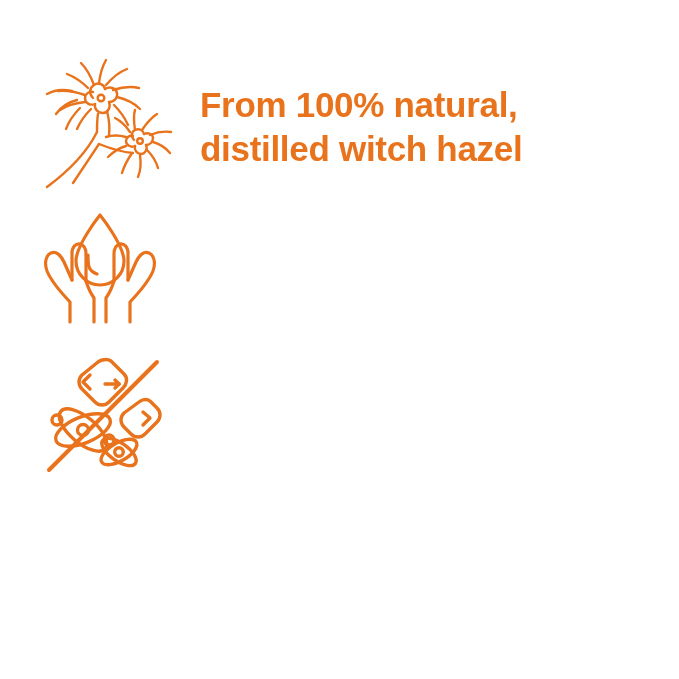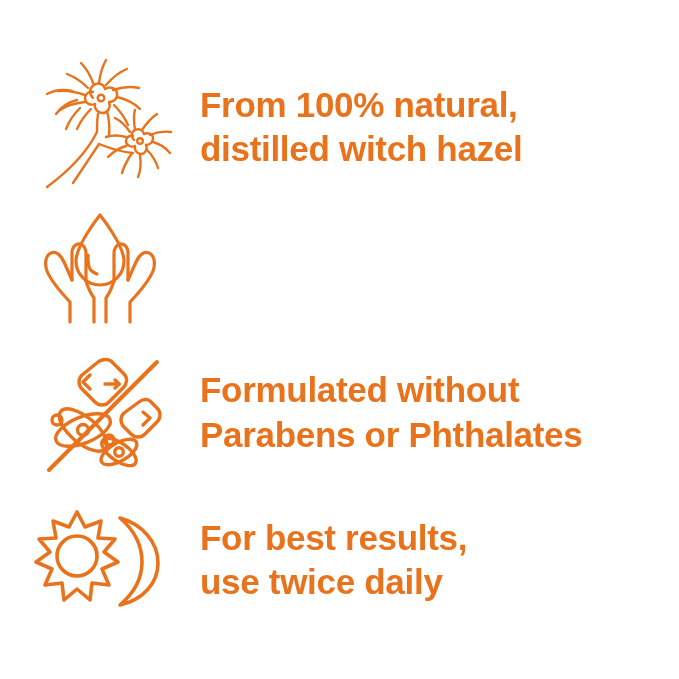--- a/index.html
+++ b/index.html
@@ -164,40 +164,16 @@
           <circle cx="74" cy="92" r="5"></circle>
 
           <ellipse cx="84" cy="104" rx="20" ry="9" transform="rotate(-30 84 104)"></ellipse>
           <ellipse cx="84" cy="104" rx="20" ry="9" transform="rotate(35 84 104)"></ellipse>
           <circle cx="84" cy="104" r="4.3"></circle>
 
           <path d="M122 14 L14 122" stroke-width="4"></path>
         </g>
       </svg>
     </div>
-    <div class="text-cell">
-      <p class="feature-text">Formulated without
-Parabens or Phthalates</p>
-    </div>
   </div>
 
-  <div class="feature-row" id="row-3">
-    <div class="icon-cell">
-      <svg width="140" height="104" viewBox="0 0 140 104">
-        <g fill="none" stroke="#E8731C" stroke-width="3.6" stroke-linecap="round" stroke-linejoin="round">
-
-          <path d="M47 4 L55 19 L71 13 L68 30 L85 31 L74 44 L88 54 L72 61 L79 77 L62 75 L60 92
-                   L47 81 L34 92 L32 75 L15 77 L22 61 L6 54 L20 44 L9 31 L26 30 L23 13 L39 19 Z"></path>
-
-          <circle cx="47" cy="48" r="20"></circle>
-
-          <path d="M90 10 C112 16, 128 34, 128 55 C128 76, 112 92, 90 97
-                   C104 85, 112 71, 112 54 C112 37, 104 22, 90 10 Z"></path>
-        </g>
-      </svg>
-    </div>
-    <div class="text-cell">
-      <p class="feature-text">For best results,
-use twice daily</p>
-    </div>
-  </div>
 
 </div>
 
 </body></html>

